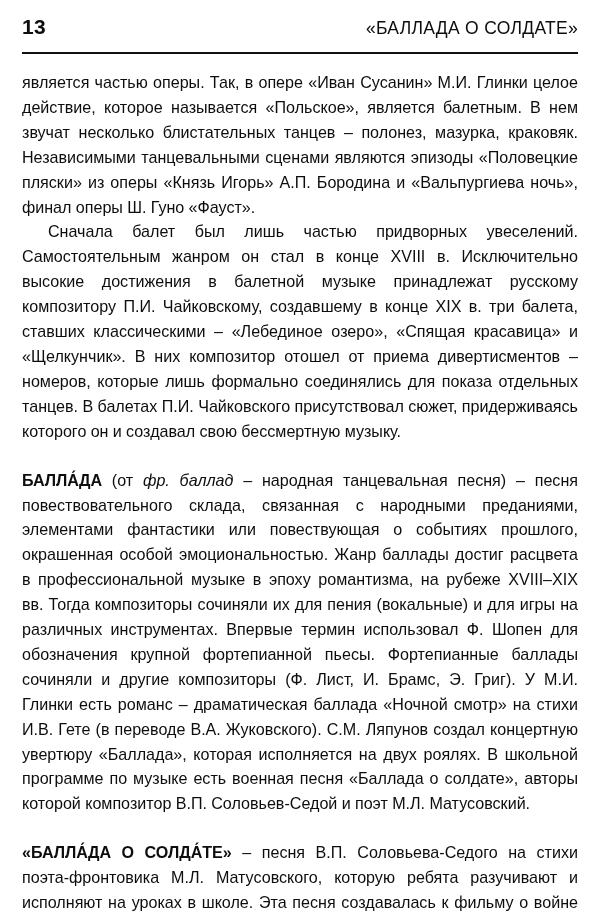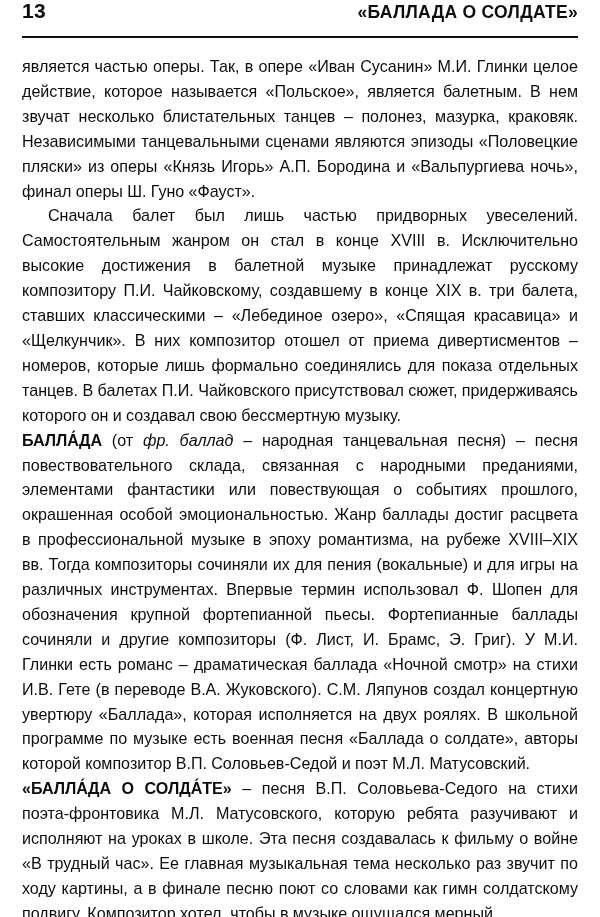--- a/index.html
+++ b/index.html
@@ -24,31 +24,32 @@
     box-sizing: border-box;
     padding: 0 22px;
     background: #ffffff;
   }
 
   
   .running-head {
     display: flex;
     align-items: baseline;
     justify-content: space-between;
+    padding-top: 16px;
     height: 30px;
   }
   .folio {
     font-size: 21px;
     font-weight: 700;
     letter-spacing: 0.2px;
     line-height: 1;
   }
   .head-title {
     font-size: 17.5px;
-    font-weight: 700;
+    font-weight: 400;
     letter-spacing: 0.3px;
     line-height: 1;
     white-space: nowrap;
     margin-left: 20px;
   }
   .head-rule {
     height: 0;
     border-top: 2px solid #111111;
     margin-top: 6px;
     margin-bottom: 0;
@@ -67,21 +68,21 @@
   .para {
     margin: 0;
     text-indent: 26px;
   }
   .para.noindent {
     text-indent: 0;
     margin-top: 16px;
   }
   .para.entry {
     text-indent: 0;
-    margin-top: 0;
+    margin-top: 24px;
   }
   .term {
     font-weight: 700;
   }
   .it {
     font-style: italic;
   }
   
 </style>
 </head>

